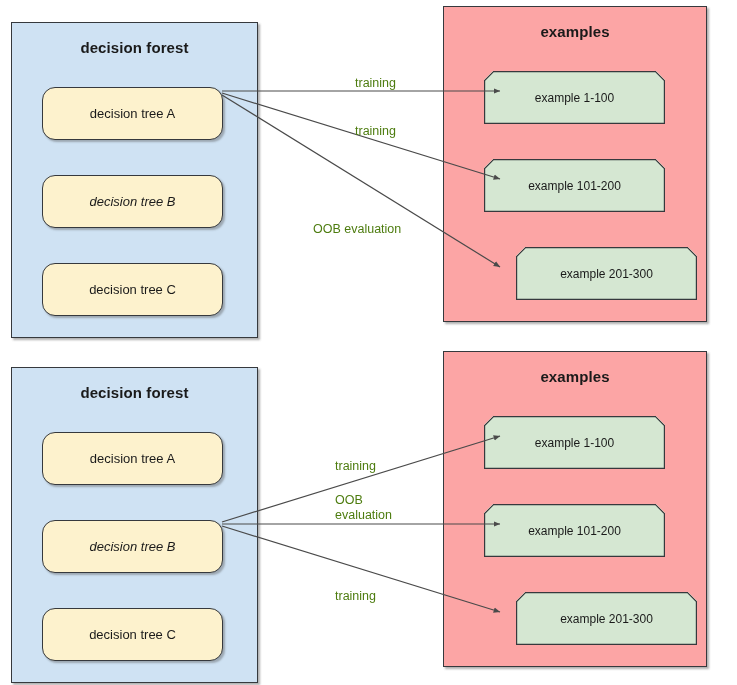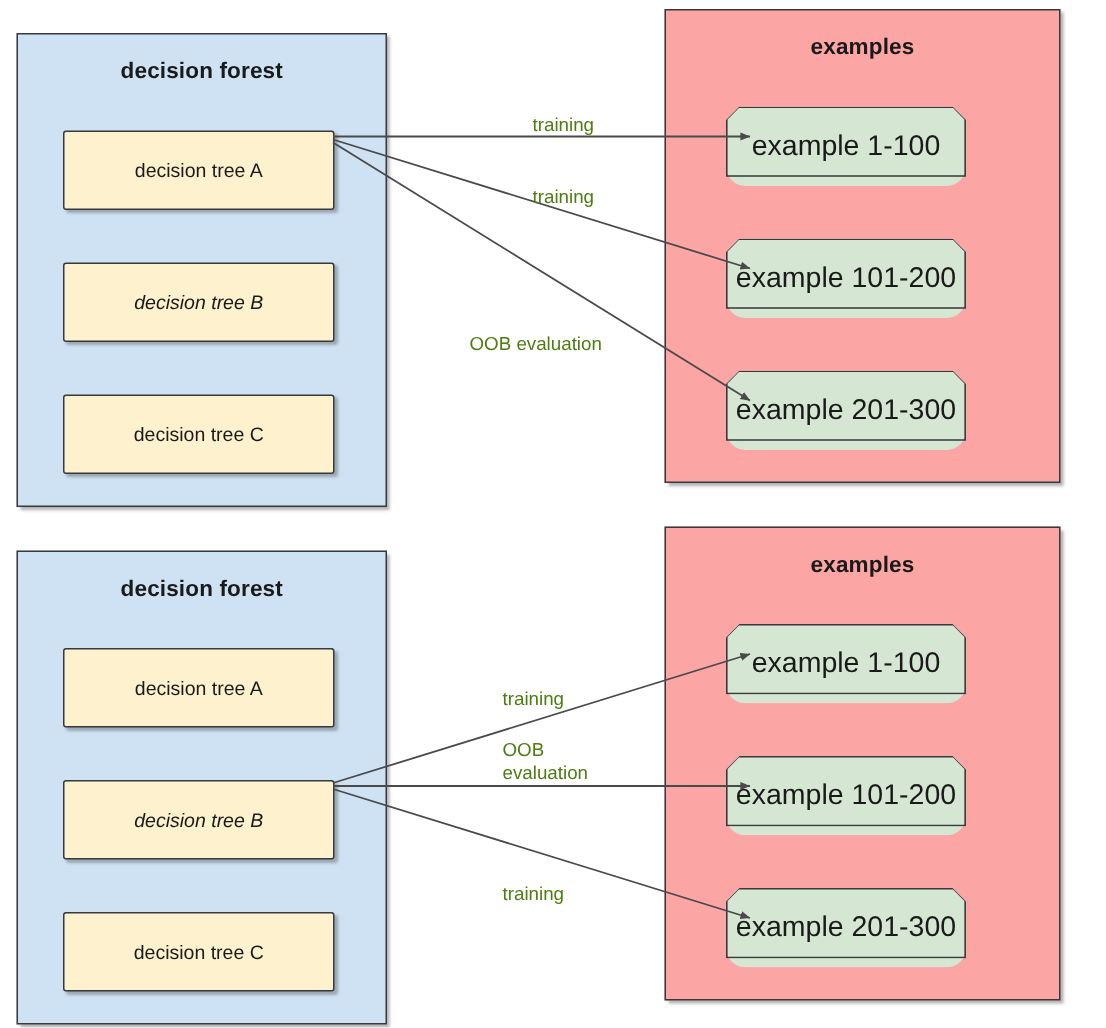--- a/index.html
+++ b/index.html
@@ -65,58 +65,57 @@
   }
 
   
   .tree-box {
     position: absolute;
     left: 30px;
     width: 181px;
     height: 53px;
     background: #fdf2cd;
     border: 1px solid #36393d;
-    border-radius: 2px;
+    border-radius: 13px;
     box-sizing: border-box;
     display: flex;
     align-items: center;
     justify-content: center;
     font-size: 13px;
     color: #1a1a1a;
     box-shadow: 2px 2px 2px rgba(80,80,80,0.40);
   }
   .tree-0 { top: 64px; }
   .tree-1 { top: 152px; font-style: italic; }
   .tree-2 { top: 240px; align-items: center; }
 
   
   .example-box {
     position: absolute;
     left: 40px;
-    width: 160px;
+    width: 181px;
     height: 53px;
     background: #d5e7d2;
     box-sizing: border-box;
     display: flex;
     align-items: center;
     justify-content: center;
-    font-size: 19px;
+    font-size: 12px;
     color: #1a1a1a;
     clip-path: polygon(0 9px, 9px 0, calc(100% - 9px) 0, 100% 9px, 100% 100%, 0 100%);
-    border-radius: 13px;
   }
   .example-box .chamfer-border {
     position: absolute;
     inset: 0;
     pointer-events: none;
   }
   .example-box .label { position: relative; z-index: 2; }
   .ex-0 { top: 64px; }
   .ex-1 { top: 152px; }
-  .ex-2 { top: 240px; }
+  .ex-2 { top: 240px; margin-left: 32px; }
 
   
   .arrows {
     position: absolute;
     left: 0;
     top: 0;
     width: 737px;
     height: 340px;
     overflow: visible;
   }

